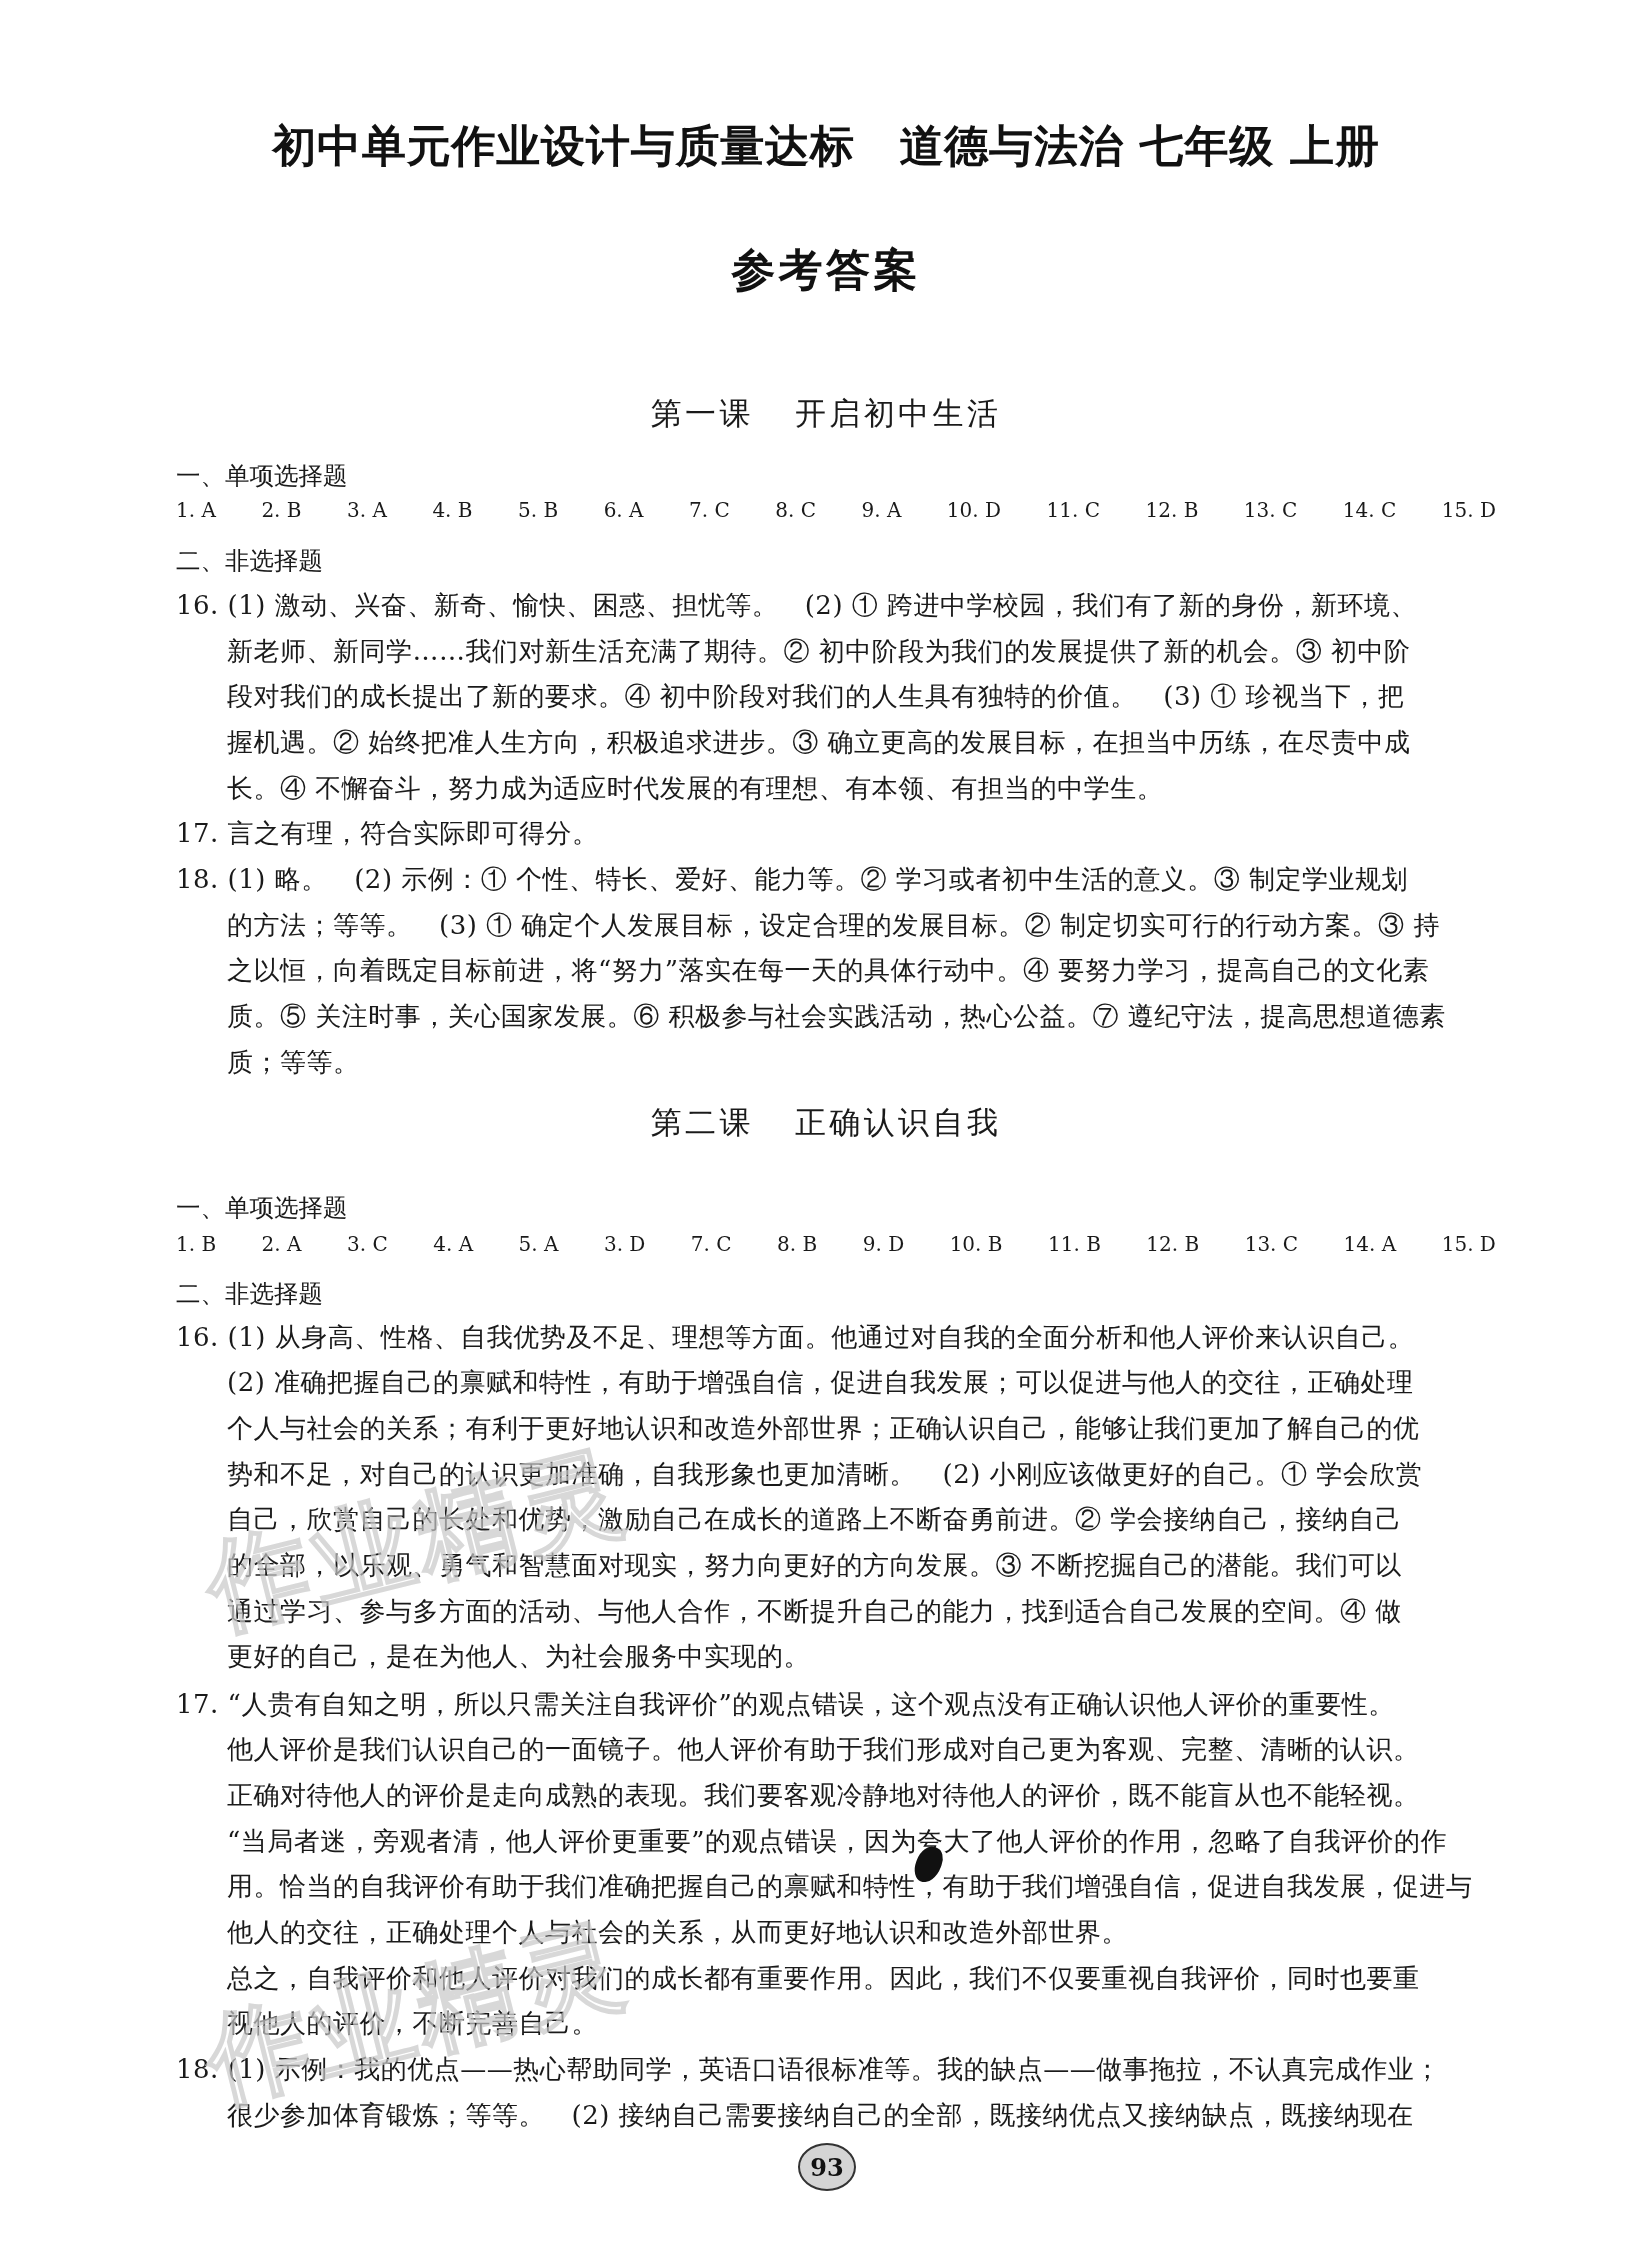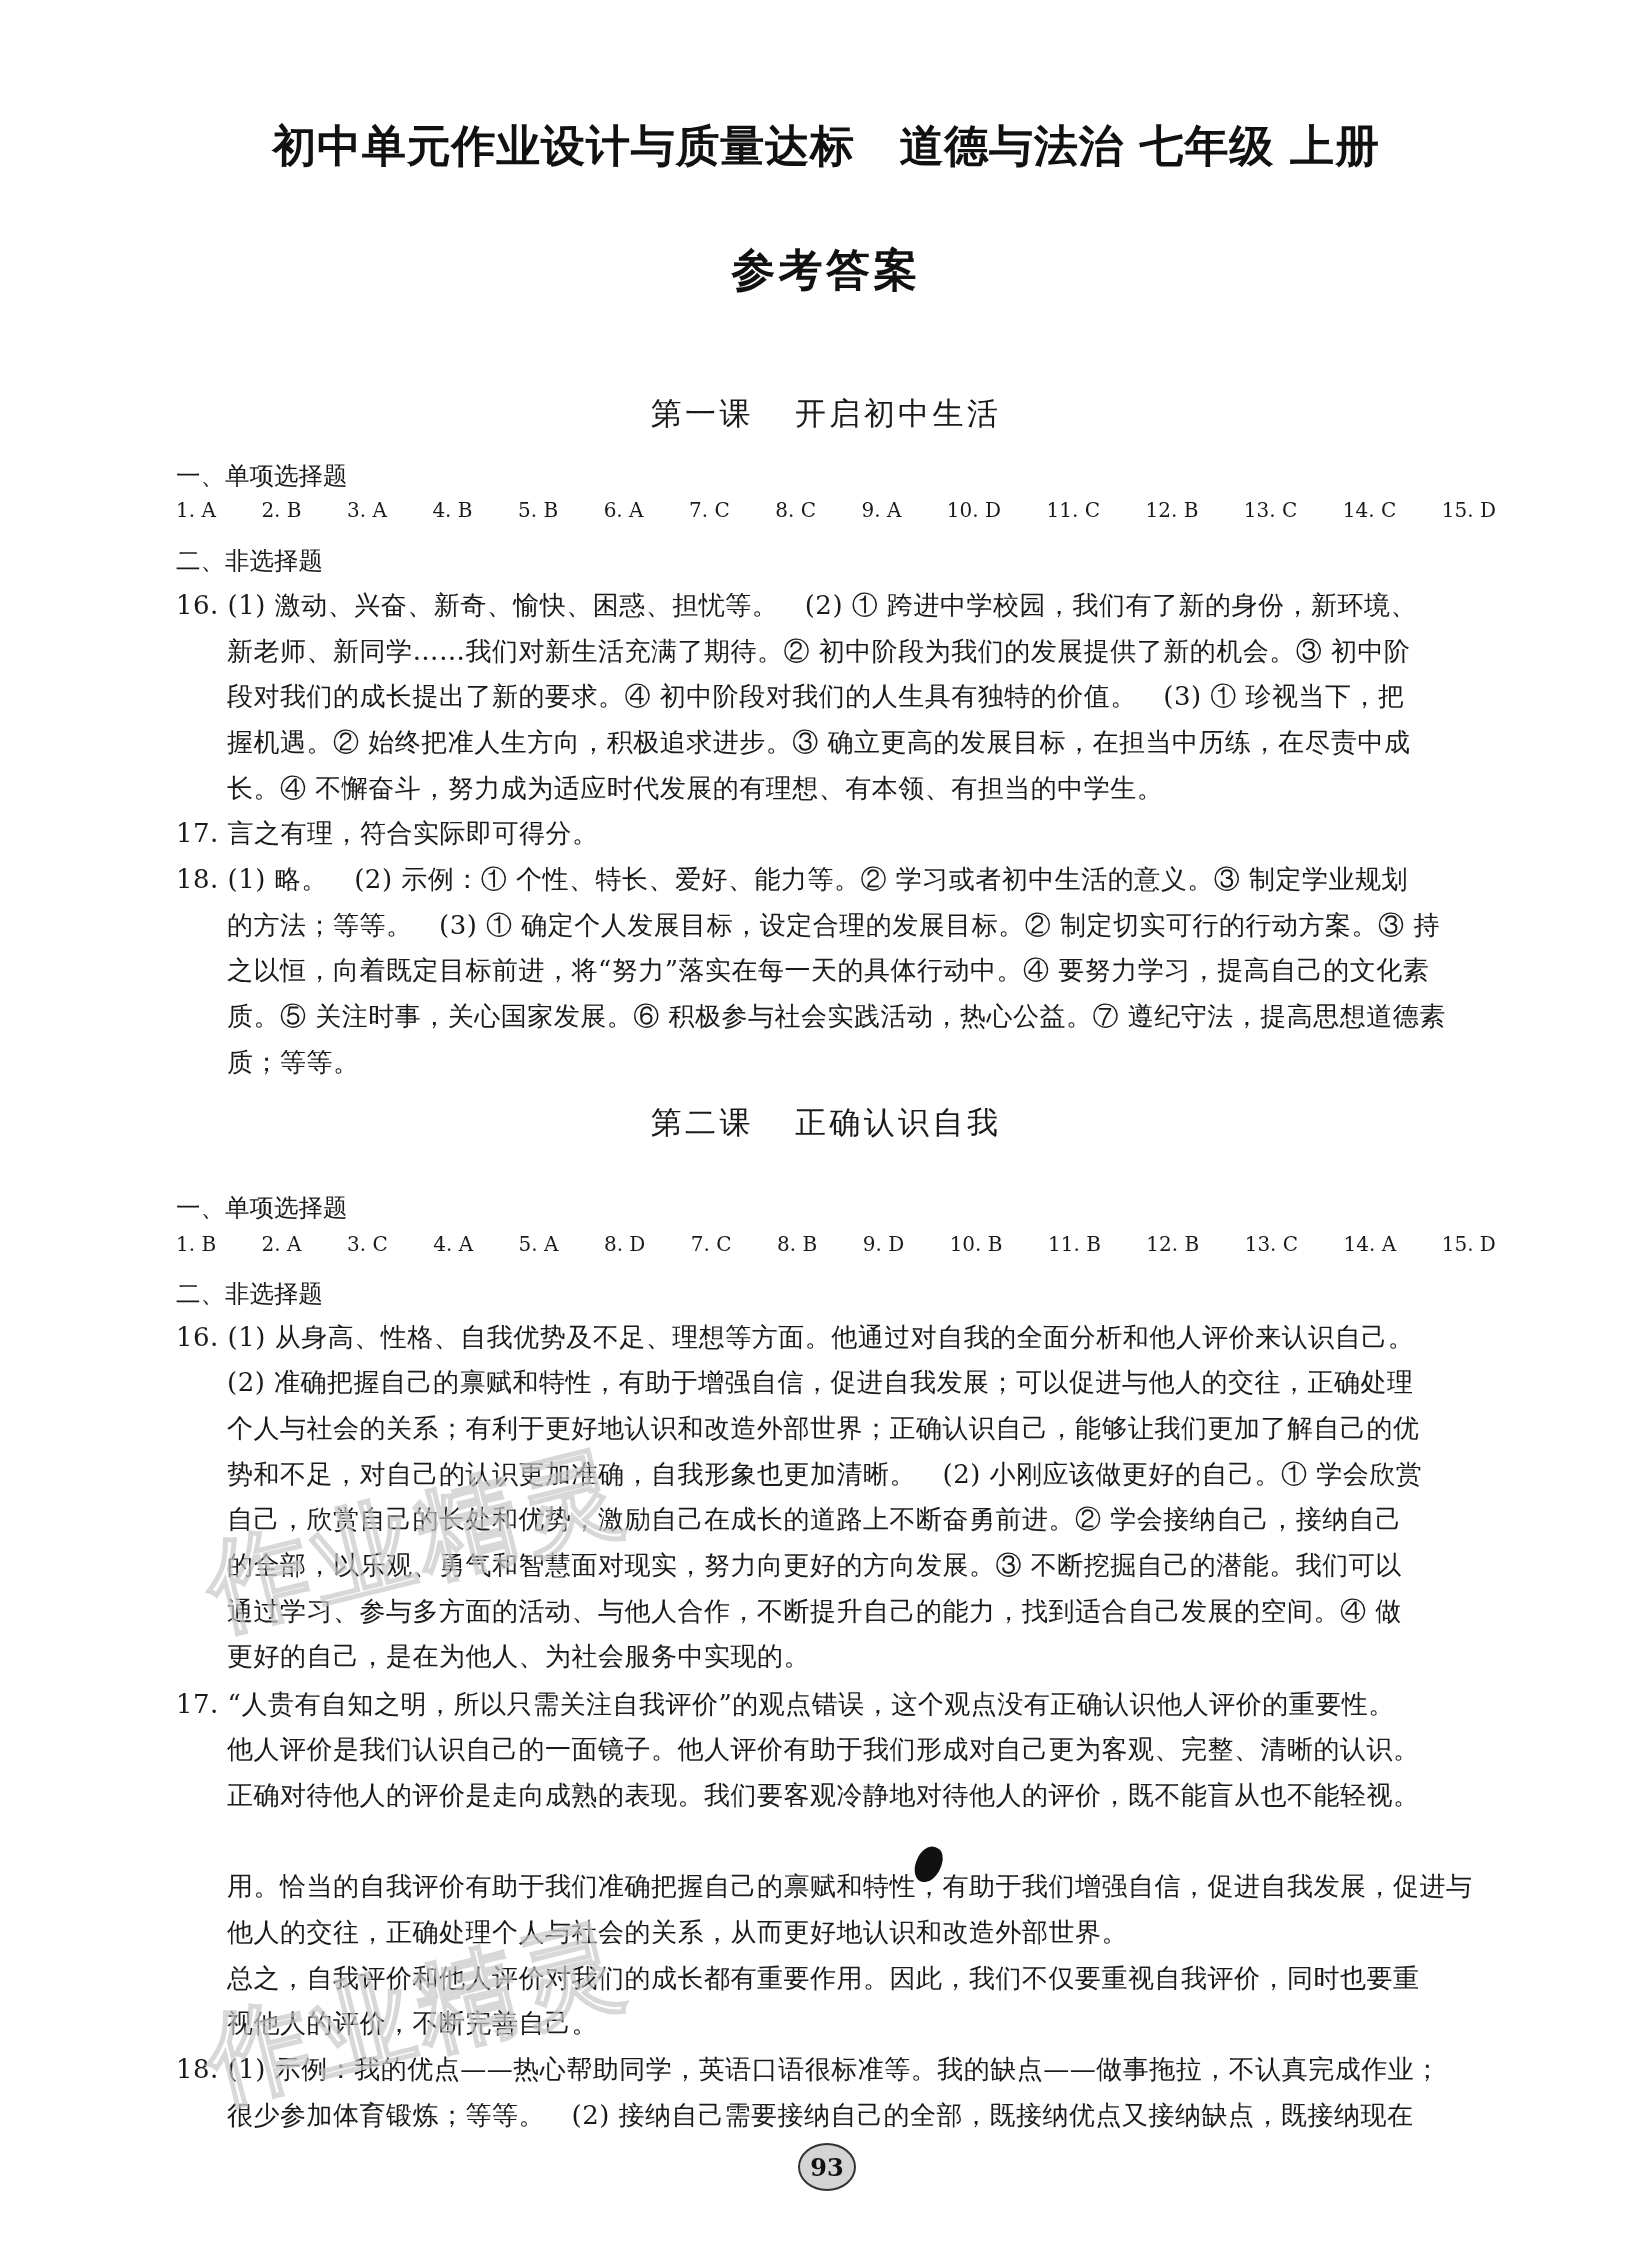--- a/index.html
+++ b/index.html
@@ -103,21 +103,21 @@
   <div class="lesson-title" style="top:1102px;">
     <span>第二课</span><span class="gap"></span><span>正确认识自我</span>
   </div>
   <div class="section-label" style="top:1191px;">一、单项选择题</div>
   <div class="mc-row" style="top:1232px;">
     <span>1. B</span>
     <span>2. A</span>
     <span>3. C</span>
     <span>4. A</span>
     <span>5. A</span>
-    <span>8. D</span>
+    <span>3. D</span>
     <span>7. C</span>
     <span>8. B</span>
     <span>9. D</span>
     <span>10. B</span>
     <span>11. B</span>
     <span>12. B</span>
     <span>13. C</span>
     <span>14. A</span>
     <span>15. D</span>
   </div>
@@ -127,20 +127,21 @@
   <div class="line ind" style="top:1365px;">(2) 准确把握自己的禀赋和特性，有助于增强自信，促进自我发展；可以促进与他人的交往，正确处理</div>
   <div class="line ind" style="top:1411px;">个人与社会的关系；有利于更好地认识和改造外部世界；正确认识自己，能够让我们更加了解自己的优</div>
   <div class="line ind" style="top:1457px;">势和不足，对自己的认识更加准确，自我形象也更加清晰。　(2) 小刚应该做更好的自己。① 学会欣赏</div>
   <div class="line ind" style="top:1502px;">自己，欣赏自己的长处和优势，激励自己在成长的道路上不断奋勇前进。② 学会接纳自己，接纳自己</div>
   <div class="line ind" style="top:1548px;">的全部，以乐观、勇气和智慧面对现实，努力向更好的方向发展。③ 不断挖掘自己的潜能。我们可以</div>
   <div class="line ind" style="top:1594px;">通过学习、参与多方面的活动、与他人合作，不断提升自己的能力，找到适合自己发展的空间。④ 做</div>
   <div class="line ind" style="top:1639px;">更好的自己，是在为他人、为社会服务中实现的。</div>
   <div class="line num" style="top:1687px;">17. “人贵有自知之明，所以只需关注自我评价”的观点错误，这个观点没有正确认识他人评价的重要性。</div>
   <div class="line ind" style="top:1732px;">他人评价是我们认识自己的一面镜子。他人评价有助于我们形成对自己更为客观、完整、清晰的认识。</div>
   <div class="line ind" style="top:1778px;">正确对待他人的评价是走向成熟的表现。我们要客观冷静地对待他人的评价，既不能盲从也不能轻视。</div>
+  <div class="line ind" style="top:1824px;">“当局者迷，旁观者清，他人评价更重要”的观点错误，因为夸大了他人评价的作用，忽略了自我评价的作</div>
   <div class="line ind" style="top:1869px;">用。恰当的自我评价有助于我们准确把握自己的禀赋和特性，有助于我们增强自信，促进自我发展，促进与</div>
   <div class="line ind" style="top:1915px;">他人的交往，正确处理个人与社会的关系，从而更好地认识和改造外部世界。</div>
   <div class="line ind" style="top:1961px;">总之，自我评价和他人评价对我们的成长都有重要作用。因此，我们不仅要重视自我评价，同时也要重</div>
   <div class="line ind" style="top:2006px;">视他人的评价，不断完善自己。</div>
   <div class="line num" style="top:2052px;text-align:center;">18. (1) 示例：我的优点——热心帮助同学，英语口语很标准等。我的缺点——做事拖拉，不认真完成作业；</div>
   <div class="line ind" style="top:2098px;">很少参加体育锻炼；等等。　(2) 接纳自己需要接纳自己的全部，既接纳优点又接纳缺点，既接纳现在</div>
 
   <div class="watermark" style="left:203px; top:1472px;">作业精灵</div>
   <div class="watermark" style="left:203px; top:1945px;">作业精灵</div>
 

